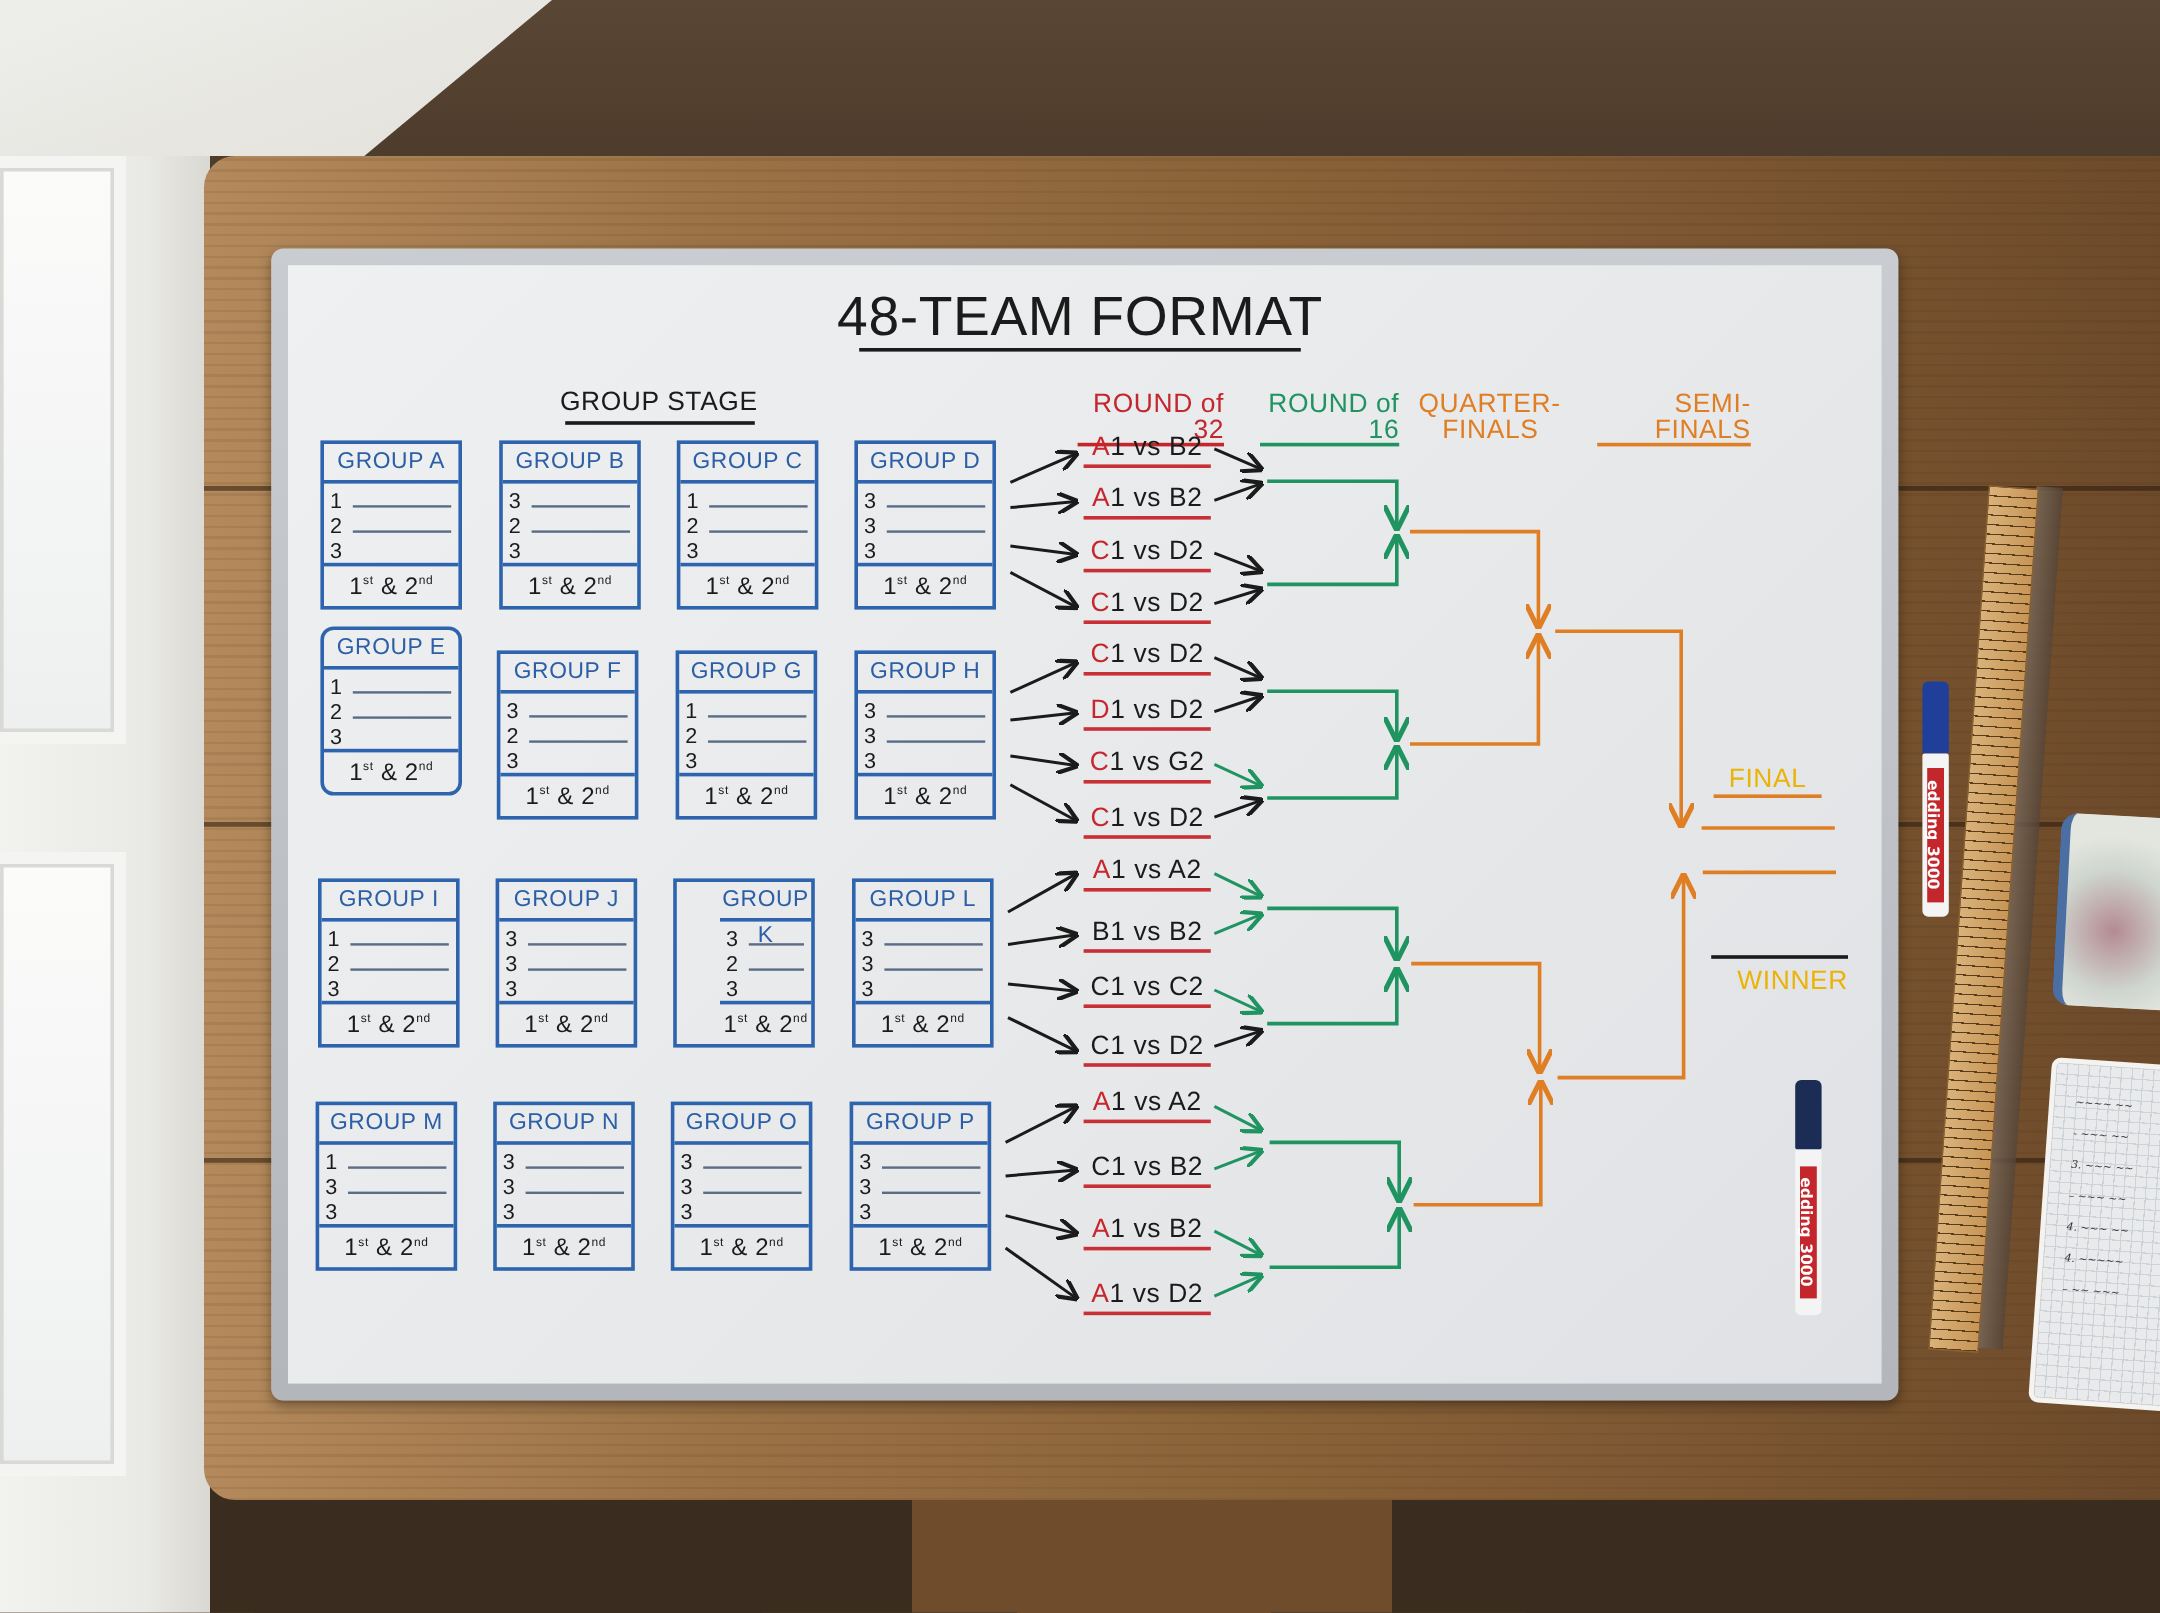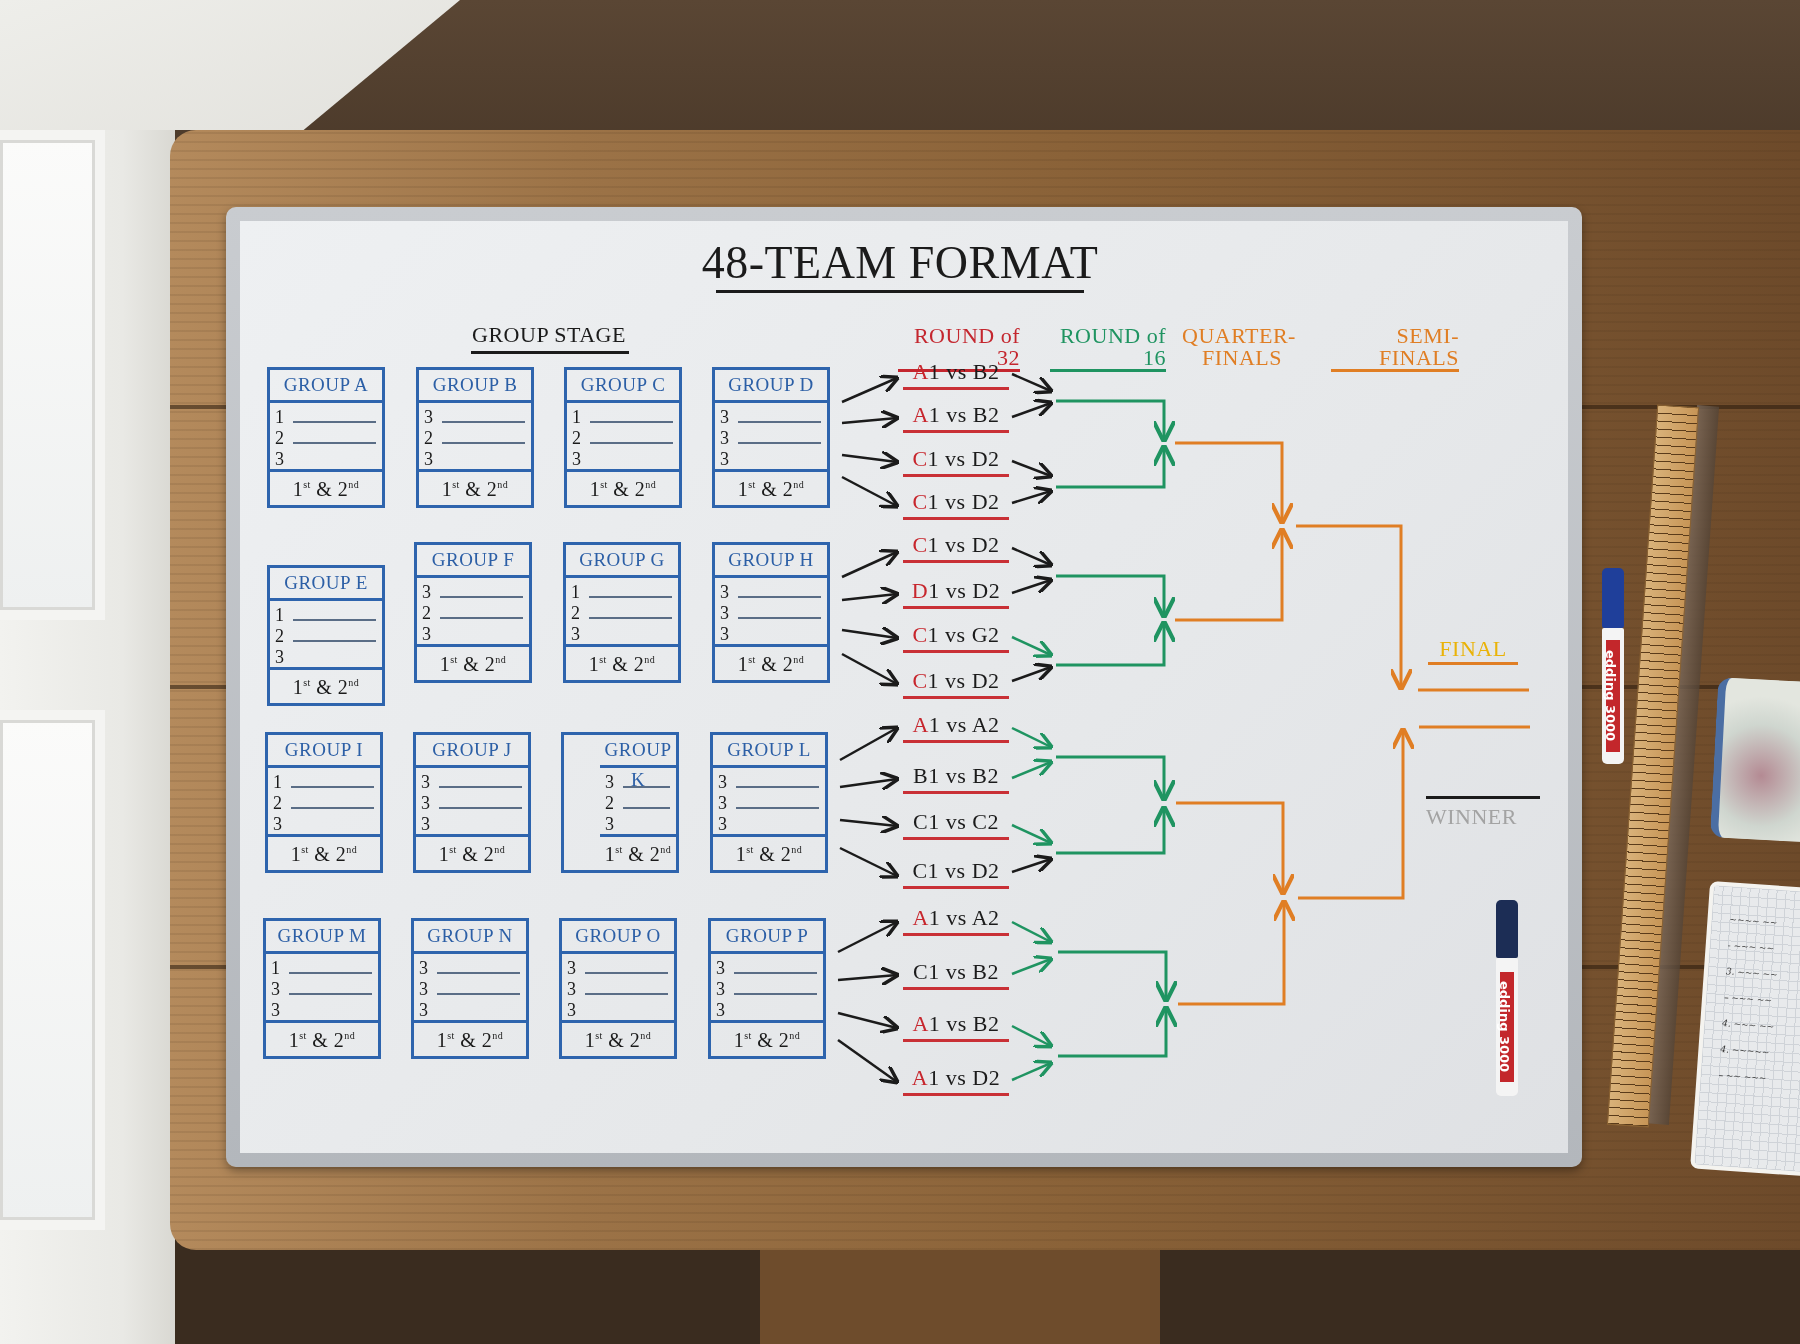--- a/index.html
+++ b/index.html
@@ -23,21 +23,21 @@
       repeating-linear-gradient(0deg, rgba(60,40,20,0.10) 0px, rgba(60,40,20,0.10) 2px, transparent 2px, transparent 9px),
       linear-gradient(90deg,#b48a5c 0%,#9c7347 25%,#8a6238 55%,#6d4a2a 100%); }
   .plank-gap { background:rgba(40,25,12,0.55); height:4px; }
 
   
   #board-frame { left:226px; top:207px; width:1356px; height:960px; border-radius:10px;
     background:linear-gradient(180deg,#c9ccd0,#b3b7bc); box-shadow: 0 4px 10px rgba(0,0,0,0.35); }
   #board-surface { left:240px; top:221px; width:1328px; height:932px;
     background:linear-gradient(135deg,#eef0f2 0%,#e6e8ea 60%,#dfe1e4 100%); }
 
-  .hand { font-family:Liberation Serif, serif; letter-spacing:0.5px; }
+  .hand { font-family:Liberation Sans, sans-serif; letter-spacing:0.5px; }
   #title { left:640px; top:236px; width:520px; text-align:center; font-size:46px; color:#1b1b1b; }
   #title-underline { left:716px; top:290px; width:368px; height:3px; background:#1b1b1b; }
   #group-stage-label { left:449px; top:322px; width:200px; text-align:center; font-size:22px; color:#1b1b1b; }
   #group-stage-underline { left:471px; top:351px; width:158px; height:3px; background:#1b1b1b; }
 
   
   .group { position:absolute; width:118px; height:141px; border:3px solid #2e64ad; background:transparent; box-sizing:border-box; }
   .group .g-head { height:30px; border-bottom:3px solid #2e64ad; color:#2c5fa6; font-size:19px;
      line-height:30px; text-align:center; }
   .group .g-rows { height:69px; border-bottom:3px solid #2e64ad; padding:3px 0 0 5px; box-sizing:border-box; }
@@ -54,21 +54,21 @@
   .ul-orange { border-bottom:3px solid #e07e24; }
 
   .match { position:absolute; width:106px; font-size:22px; color:#1b1b1b; text-align:center;
      border-bottom:3px solid #c93036; line-height:26px; padding-bottom:2px; }
   .match .first { color:#c7262d; }
 
   svg#bracket { position:absolute; left:0; top:0; width:1800px; height:1344px; pointer-events:none; }
 
   #final-label { left:1428px; top:636px; width:90px; text-align:center; font-size:22px; color:#eab308;
      border-bottom:3px solid #e07e24; line-height:26px; }
-  #winner-label { left:1426px; top:796px; width:114px; text-align:left; font-size:22px; color:#a3a3a3;
+  #winner-label { left:1426px; top:796px; width:114px; text-align:right; font-size:22px; color:#eab308;
      border-top:3px solid #1b1b1b; padding-top:6px; line-height:24px; }
 
   
   .marker { position:absolute; border-radius:6px; }
   .marker .cap { position:absolute; left:0; top:0; width:100%; border-radius:5px 5px 2px 2px; }
   .marker .body { position:absolute; left:0; width:100%; background:#f4f4f4; border-radius:2px 2px 5px 5px; }
   .marker .label { position:absolute; left:18%; width:64%; background:#c3272b; color:#fff; font-size:15px;
      font-weight:bold; writing-mode:vertical-rl; text-align:center; line-height:20px; }
   #ruler-wood { left:1632px; top:405px; width:40px; height:720px; transform:rotate(4deg);
      background:linear-gradient(90deg,#d9b27a,#c79556); border:1px solid #8a6232;
@@ -177,21 +177,21 @@
           <span class="blank"></span>
         </div>
       <div class="g-row">
           <span>3</span>
           <span class="noblank"></span>
         </div>
     </div>
     <div class="g-foot">1<sup>st</sup> &amp; 2<sup>nd</sup></div>
   </div>
 
-  <div class="group hand" style="left:267px;top:565px;">
+  <div class="group hand" style="left:267px;top:522px;border-radius:11px;">
     <div class="g-head">GROUP E</div>
     <div class="g-rows">
       <div class="g-row">
           <span>1</span>
           <span class="blank"></span>
         </div>
       <div class="g-row">
           <span>2</span>
           <span class="blank"></span>
         </div>

